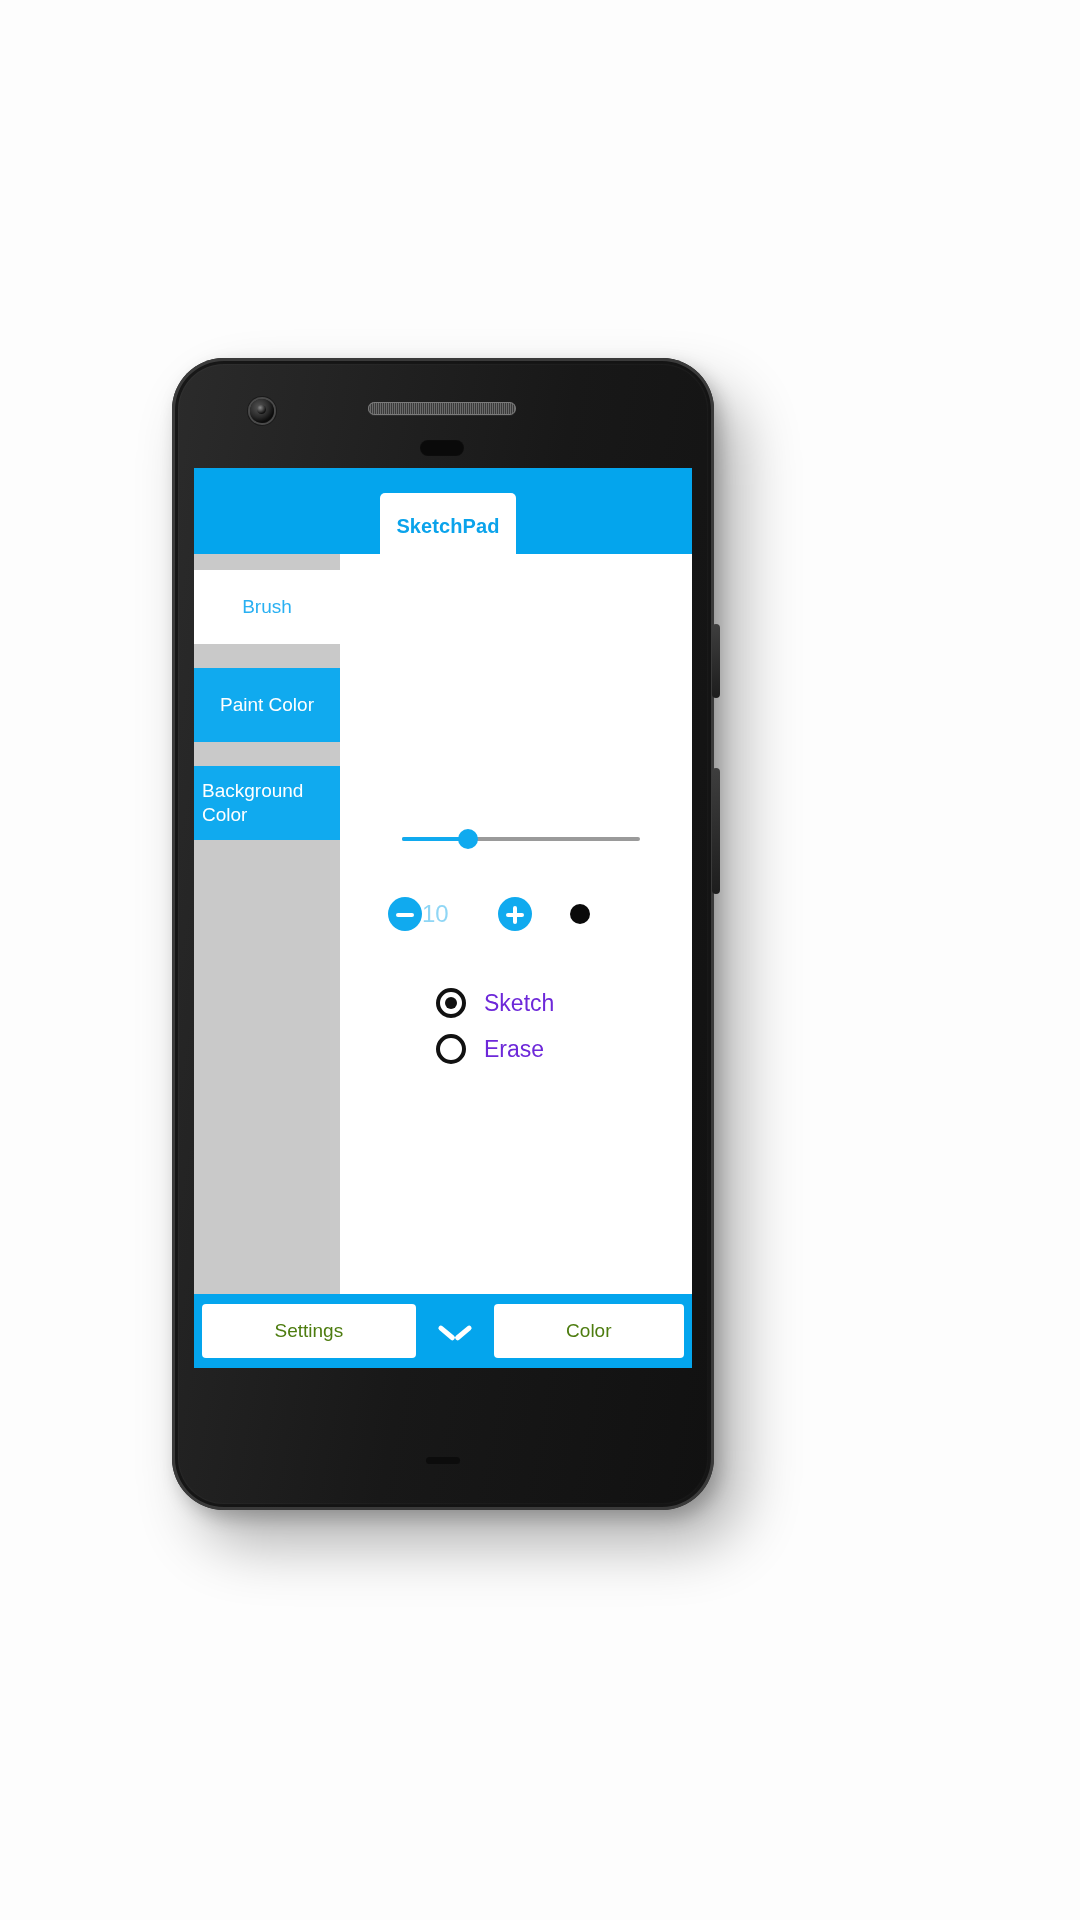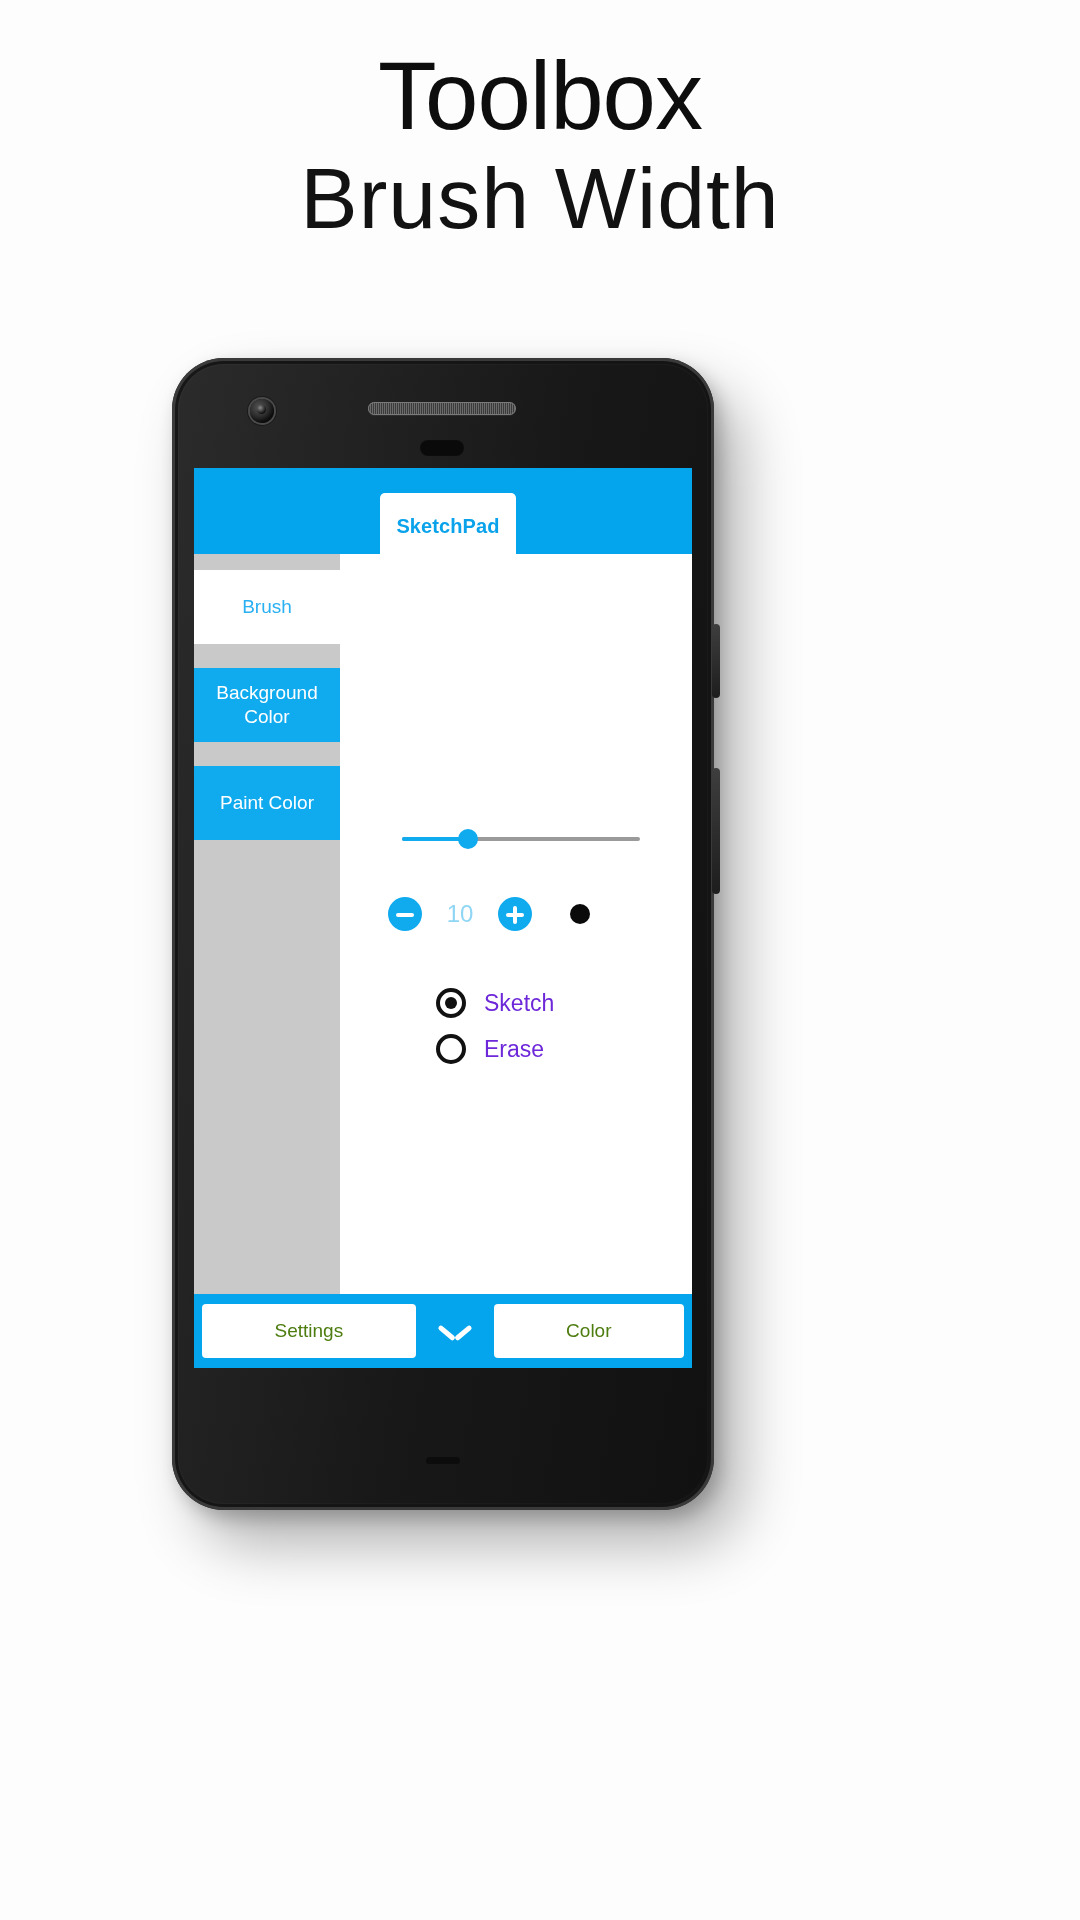--- a/index.html
+++ b/index.html
@@ -176,21 +176,20 @@
     background: #c9c9c9;
     flex: 0 0 146px;
     padding-top: 16px;
   }
   .side-item {
     height: 74px;
     margin-bottom: 24px;
     display: flex;
     align-items: center;
     justify-content: center;
-    text-align: center;
     font-size: 19px;
     line-height: 24px;
     padding: 0 8px;
   }
   .side-item.active {
     background: #ffffff;
     color: #29b0f2;
   }
   .side-item.plain {
     background: #10aaef;
@@ -255,21 +254,21 @@
   }
   .circ-btn .bar-v {
     position: absolute;
     left: 15px; top: 8.5px;
     width: 4px; height: 18px;
     border-radius: 2px;
     background: #ffffff;
   }
   .stepper-value {
     flex: 0 0 76px;
-    text-align: center;
+    text-align: left;
     font-size: 24px;
     color: #8fd6f5;
     font-weight: 400;
   }
   .spacer-38 { flex: 0 0 38px; }
   .brush-preview-dot {
     width: 20px; height: 20px;
     border-radius: 50%;
     background: #0a0a0a;
     flex: 0 0 20px;
@@ -346,24 +345,20 @@
     border-radius: 3px;
   }
   .chev::before { left: -1px; transform: rotate(40deg); transform-origin: left center; }
   .chev::after  { right: -1px; transform: rotate(-40deg); transform-origin: right center; }
 </style>
 </head>
 <body>
 
 <div id="root">
 
-  <div class="promo">
-    <div class="promo-title">Toolbox</div>
-    <div class="promo-subtitle">Brush Width</div>
-  </div>
 
   <div class="phone">
     <div class="phone-inner-bezel"></div>
     <div class="phone-rim"></div>
     <div class="cam"></div>
     <div class="earpiece"></div>
     <div class="sensor"></div>
     <div class="btn-power"></div>
     <div class="btn-vol"></div>
     <div class="mic"></div>
@@ -371,22 +366,22 @@
     <div class="screen">
 
       <div class="appbar">
         <div class="appbar-title-chip">SketchPad</div>
       </div>
 
       <div class="app-body">
 
         <div class="sidebar">
           <div class="side-item active">Brush</div>
+          <div class="side-item plain">Paint Color</div>
           <div class="side-item plain">Background Color</div>
-          <div class="side-item plain">Paint Color</div>
         </div>
 
         <div class="content">
 
           <div class="slider-row">
             <div class="slider-track"></div>
             <div class="slider-fill"></div>
             <div class="slider-thumb"></div>
           </div>
 

